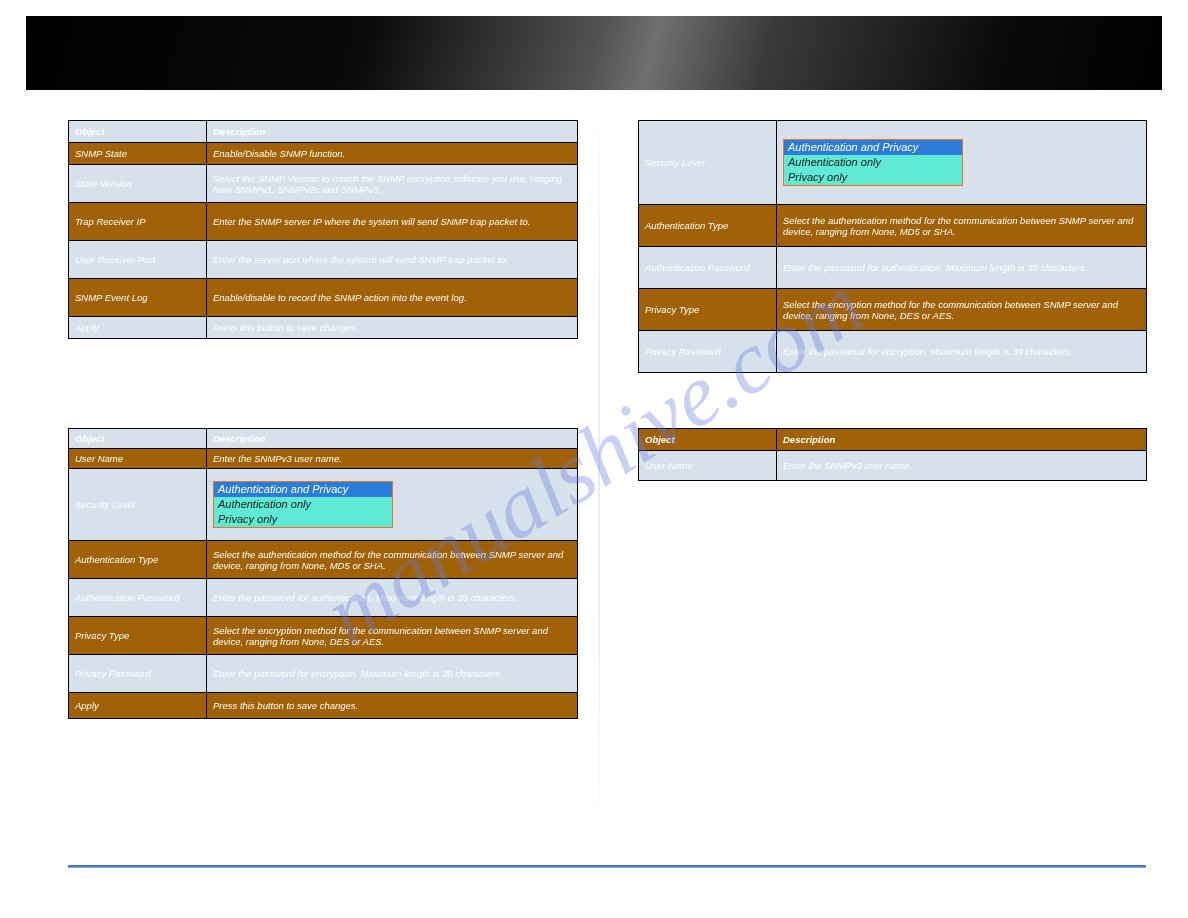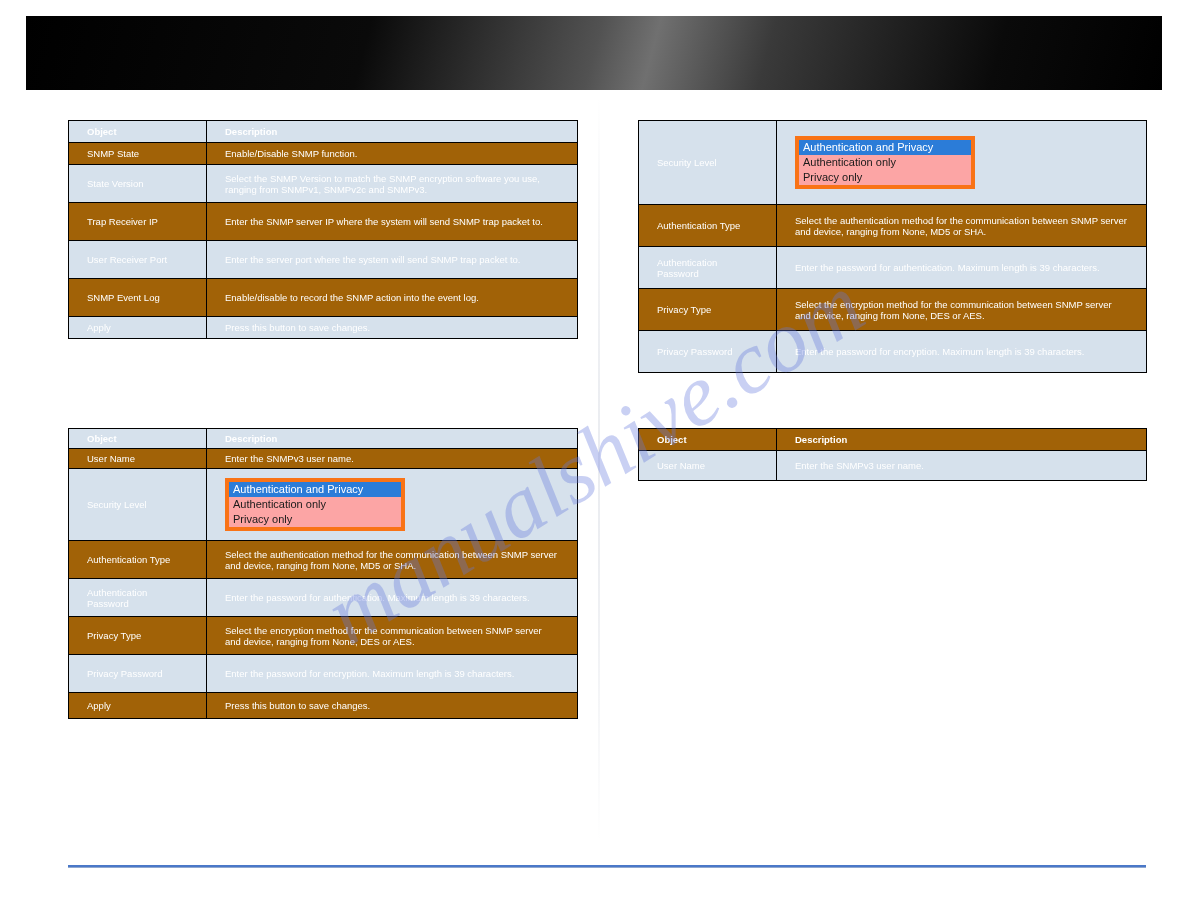--- a/index.html
+++ b/index.html
@@ -40,34 +40,35 @@
   .tright-top  { top: 120px; }
   .tright-bot  { top: 428px; }
 
   table {
     border-collapse: collapse;
     width: 100%;
     table-layout: fixed;
   }
   td {
     border: 1px solid #000;
-    padding: 4px 18px;
+    padding: 4px 6px;
     font-size: 9.5px;
     color: #fff;
     vertical-align: middle;
+    font-style: italic;
   }
   td.head-row { font-weight: bold; height: 22px; }
   td.label-col { width: 138px; }
   .c0 { background: #a16207; }
   .c1 { background: #d6e1ec; }
 
   .dropdown-img {
     display: inline-block;
-    border: 4px solid #f97316;
-    background: #fca5a5;
+    border: 1px solid #f97316;
+    background: #5eead4;
     font-size: 11px;
     line-height: 1.2;
     width: 180px;
   }
   .dropdown-img .opt {
     color: #1a1a1a;
     padding: 1px 4px;
   }
   .dropdown-img .opt.sel {
     background: #2b7cd8;

